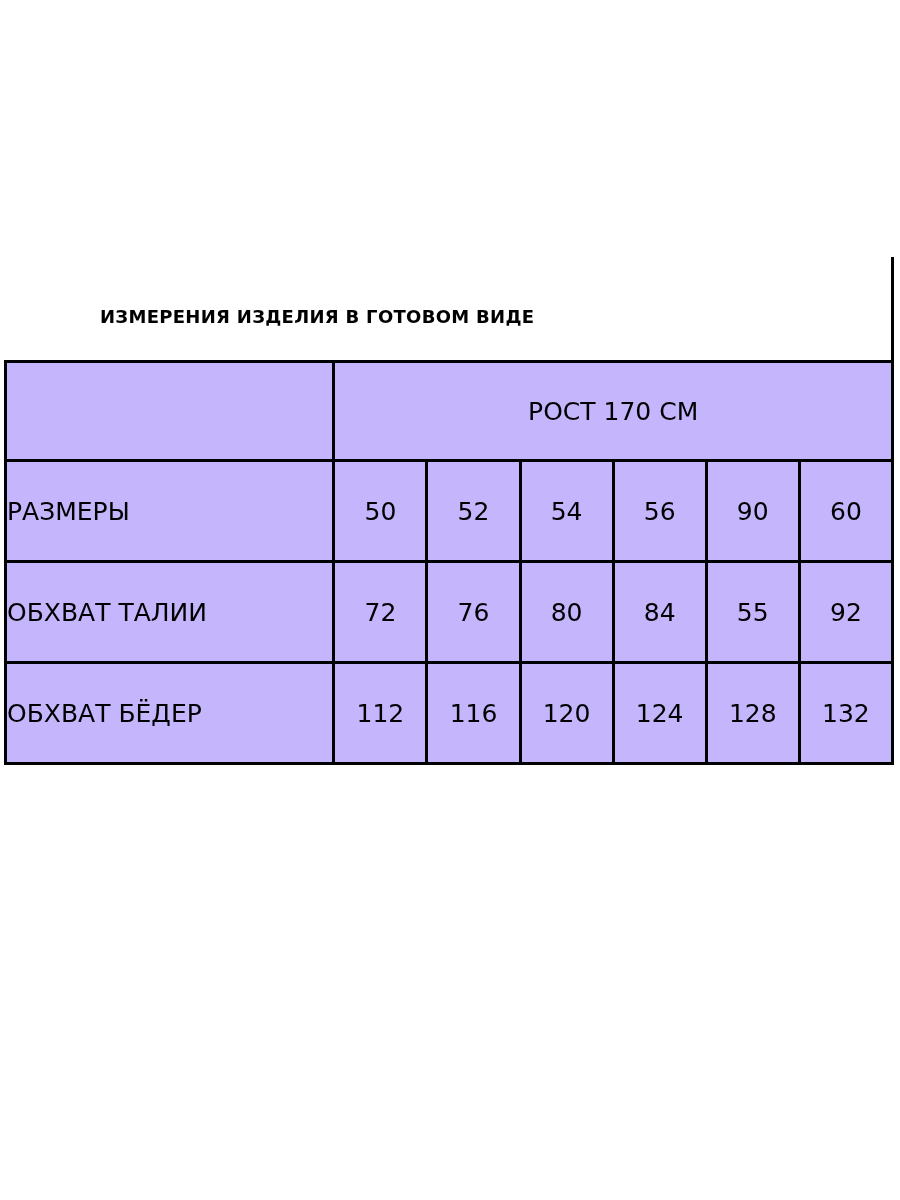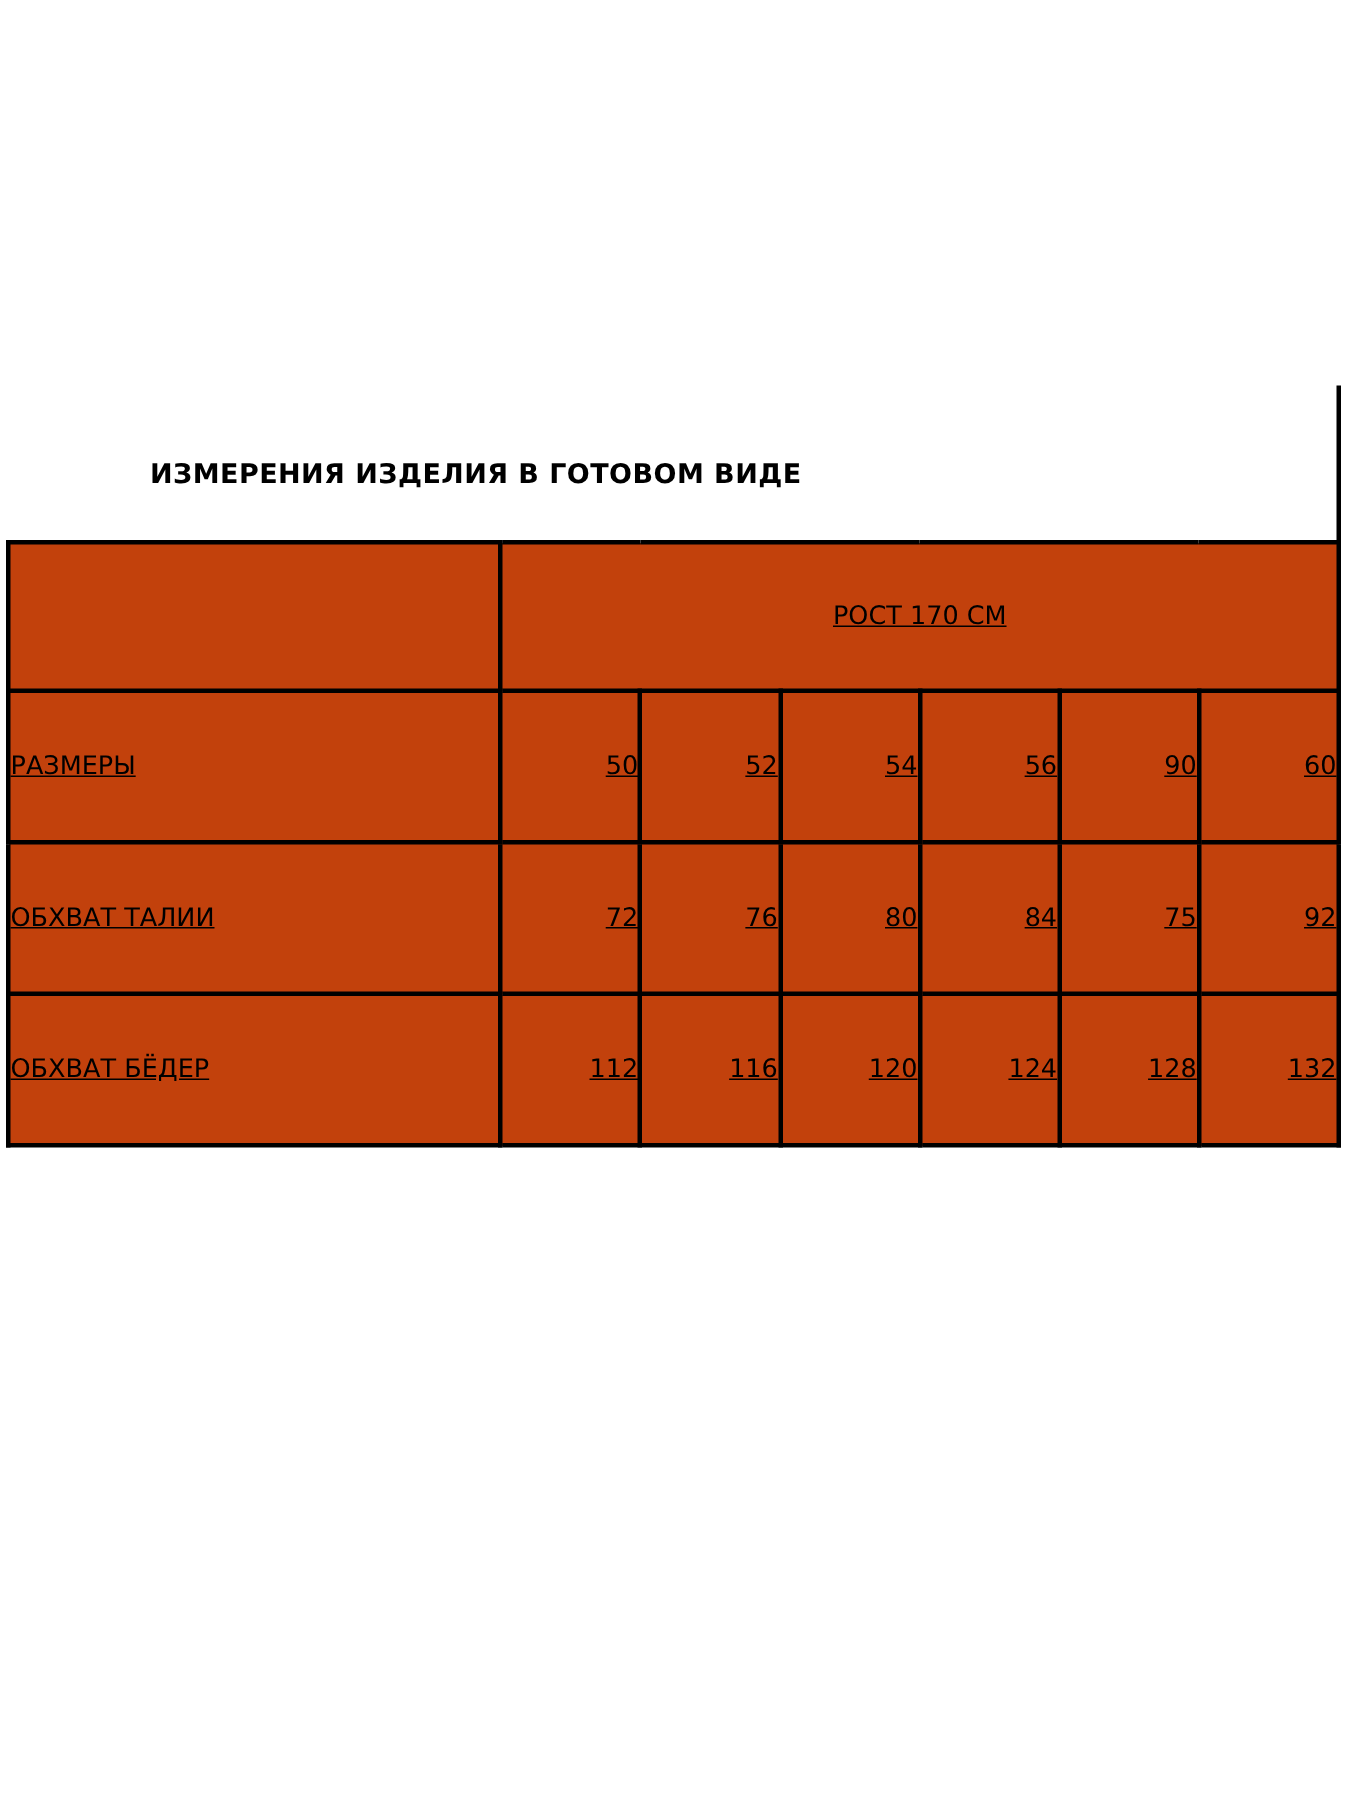--- a/index.html
+++ b/index.html
@@ -53,38 +53,37 @@
   }
 
   table.meas {
     border-collapse: collapse;
     width: 890px;
     table-layout: fixed;
   }
 
   table.meas td {
     border: 3px solid #000000;
-    font-size: 17px;
+    font-size: 25px;
     padding: 0;
     vertical-align: middle;
-    background: #c2410c;
-    text-decoration: underline;
+    background: #c4b5fd;
   }
 
   td.label {
     text-align: left;
     padding-left: 6px;
     padding-right: 4px;
     height: 98px;
     white-space: nowrap;
     letter-spacing: 0px;
   }
 
   td.num {
-    text-align: right;
+    text-align: center;
     padding-right: 12px;
     height: 98px;
   }
 
   td.height-head {
     text-align: center;
     height: 96px;
     font-size: 25px;
   }
 
@@ -131,21 +130,21 @@
           <td class="num">90</td>
           <td class="num">60</td>
         </tr>
 
         <tr>
           <td class="label">ОБХВАТ ТАЛИИ</td>
           <td class="num">72</td>
           <td class="num">76</td>
           <td class="num">80</td>
           <td class="num">84</td>
-          <td class="num">75</td>
+          <td class="num">55</td>
           <td class="num">92</td>
         </tr>
 
         <tr>
           <td class="label">ОБХВАТ БЁДЕР</td>
           <td class="num">112</td>
           <td class="num">116</td>
           <td class="num">120</td>
           <td class="num">124</td>
           <td class="num">128</td>

